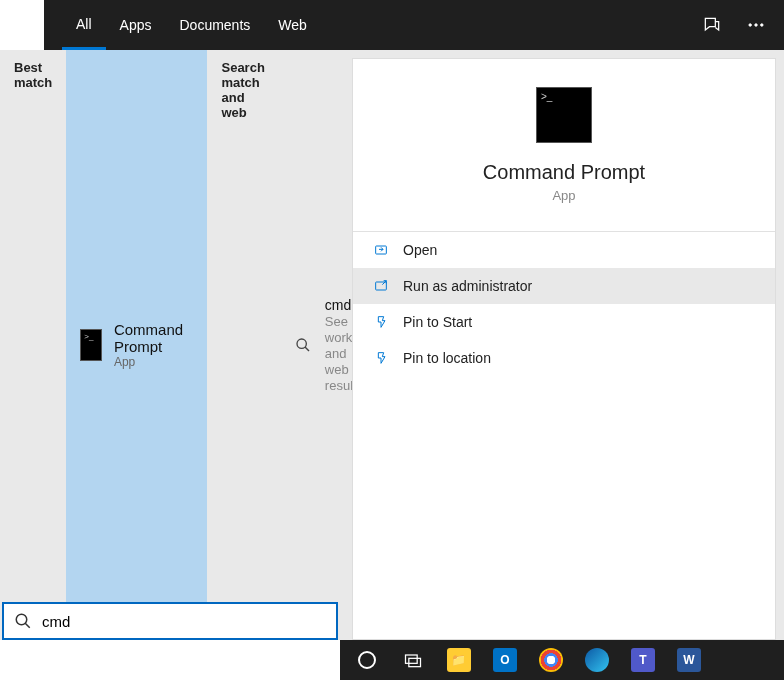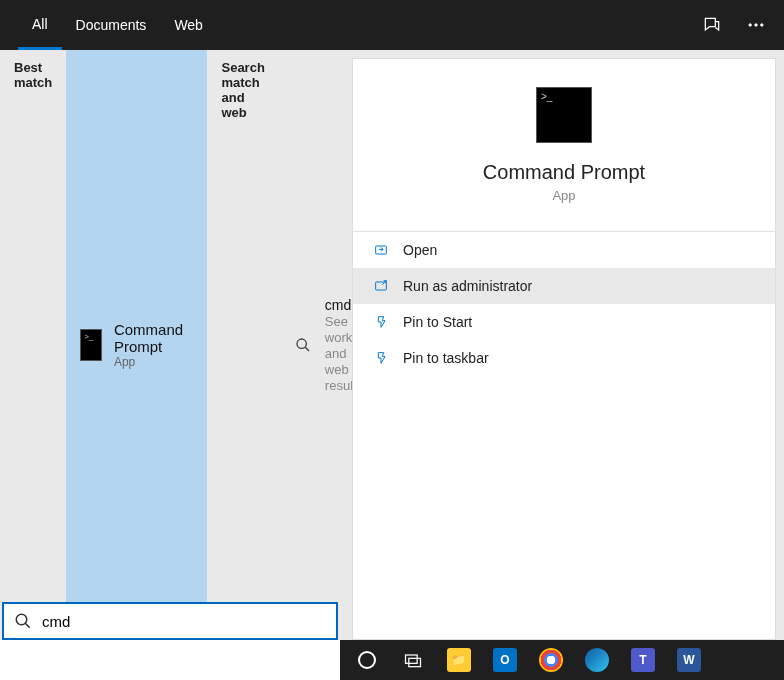--- a/index.html
+++ b/index.html
@@ -1,18 +1,18 @@
 <!DOCTYPE html>
 <html><head>
 <meta charset="utf-8">
 <style>
 * { margin: 0; padding: 0; box-sizing: border-box; font-family: "Segoe UI", Arial, sans-serif; }
 body { width: 784px; height: 680px; background: #fff; overflow: hidden; position: relative; }
 
-.top-bar { height: 50px; background: #1f1f1f; display: flex; align-items: center; padding: 0 18px; color: #fff; font-size: 14px; position: relative; }
+.top-bar { height: 50px; background: #1f1f1f; display: flex; align-items: center; padding: 0 18px; color: #fff; font-size: 14px; position: relative; margin-left: 44px; }
 .top-bar .tab { padding: 0 14px; height: 50px; display: flex; align-items: center; cursor: pointer; }
 .top-bar .tab.active { border-bottom: 3px solid #0078d4; }
 .top-bar .more { display: flex; align-items: center; gap: 4px; }
 .top-bar .right { margin-left: auto; display: flex; align-items: center; gap: 24px; }
 .top-bar .right svg { stroke: #fff; }
 
 .main { display: flex; height: 590px; background: #e9e9e9; }
 .left { width: 344px; background: #e9e9e9; display: flex; }
 .section-title { font-size: 13px; font-weight: 600; padding: 10px 14px 8px; color: #222; }
 .result-row { display: flex; align-items: center; padding: 10px 14px; gap: 12px; cursor: pointer; }
@@ -43,20 +43,21 @@
 
 .taskbar { position: absolute; bottom: 0; left: 340px; right: 0; height: 40px; background: #1f1f1f; display: flex; align-items: center; padding: 0 6px; gap: 4px; }
 .taskbar .tb { width: 42px; height: 32px; display: flex; align-items: center; justify-content: center; cursor:pointer; }
 .tb-icon { width: 24px; height: 24px; border-radius: 3px; display:flex; align-items:center; justify-content:center; font-size:12px; font-weight:bold;}
 </style>
 </head>
 <body>
 
 <div class="top-bar">
   <div class="tab active">All</div>
+  <div class="tab">Apps</div>
   <div class="tab">Documents</div>
   <div class="tab">Web</div>
   <div class="right">
     <svg width="20" height="20" viewBox="0 0 24 24" fill="none" stroke-width="1.5">
         <path d="M4 4h12v10H9l-5 4V4z"></path>
         <path d="M16 8h4v10l-4-3"></path>
       </svg>
     <svg width="20" height="20" viewBox="0 0 24 24" fill="#fff">
         <circle cx="5" cy="12" r="1.5"></circle>
         <circle cx="12" cy="12" r="1.5"></circle>
@@ -114,21 +115,21 @@
       <div class="action">
         <svg viewBox="0 0 24 24">
             <path d="M8 4h8l-2 6h4l-6 10v-8H8z"></path>
           </svg>
         <span>Pin to Start</span>
       </div>
       <div class="action">
         <svg viewBox="0 0 24 24">
             <path d="M8 4h8l-2 6h4l-6 10v-8H8z"></path>
           </svg>
-        <span>Pin to taskbar</span>
+        <span>Pin to location</span>
       </div>
     </div>
   </div>
 </div>
 
 <div class="search-bar">
   <svg width="18" height="18" viewBox="0 0 24 24" fill="none" stroke="#333" stroke-width="2">
       <circle cx="10" cy="10" r="7"></circle>
       <line x1="15" y1="15" x2="21" y2="21"></line>
     </svg>

